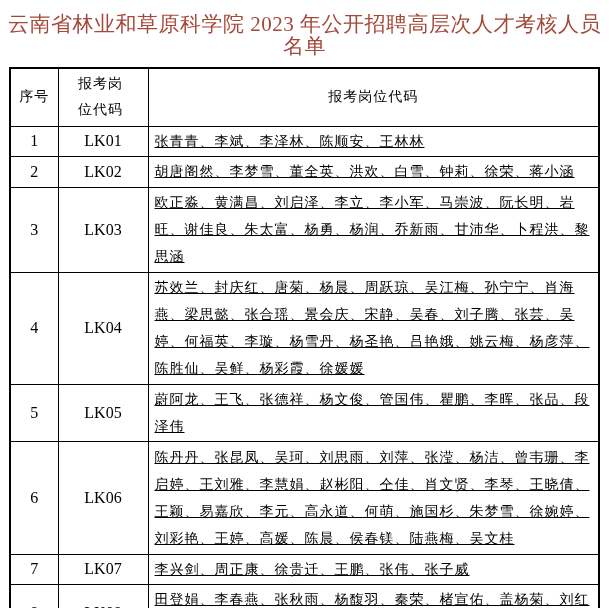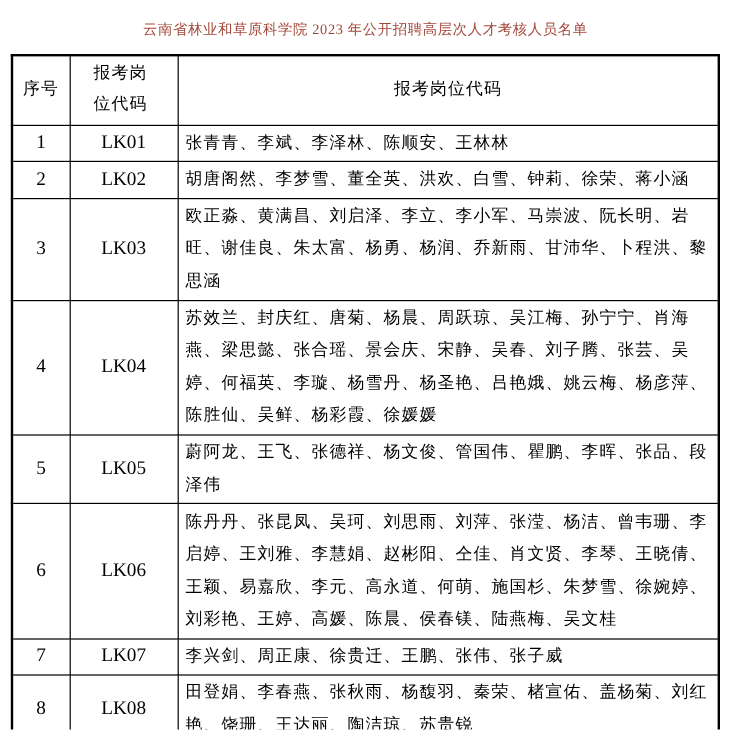--- a/index.html
+++ b/index.html
@@ -10,21 +10,21 @@
   body {
     width: 609px;
     height: 608px;
     overflow: hidden;
     font-family: "Liberation Serif", serif;
     color: #000;
   }
   .page-title {
     padding-top: 13px;
     text-align: center;
-    font-size: 12px;
+    font-size: 21px;
     line-height: 22px;
     letter-spacing: 0.5px;
     font-weight: normal;
   }
   table.roster {
     border-collapse: collapse;
     table-layout: fixed;
     width: 589px;
     margin: 10px auto 0 auto;
     border: 2px solid #000;
@@ -57,20 +57,21 @@
     font-family: "Liberation Serif", serif;
   }
   .cell-names {
     font-size: 14px;
     letter-spacing: 1px;
     line-height: 27px;
     padding: 1px 7px 1px 6px;
     text-align: left;
     line-break: strict;
     word-break: normal;
+    text-decoration: underline;
   }
   tr.r1 { height: 29px; }
   tr.r2 { height: 31px; }
   tr.r3 { height: 85px; }
   tr.r4 { height: 112px; }
   tr.r5 { height: 55px; }
   tr.r6 { height: 113px; }
   tr.r7 { height: 28px; }
   tr.r8 { height: 48px; }
 </style>

